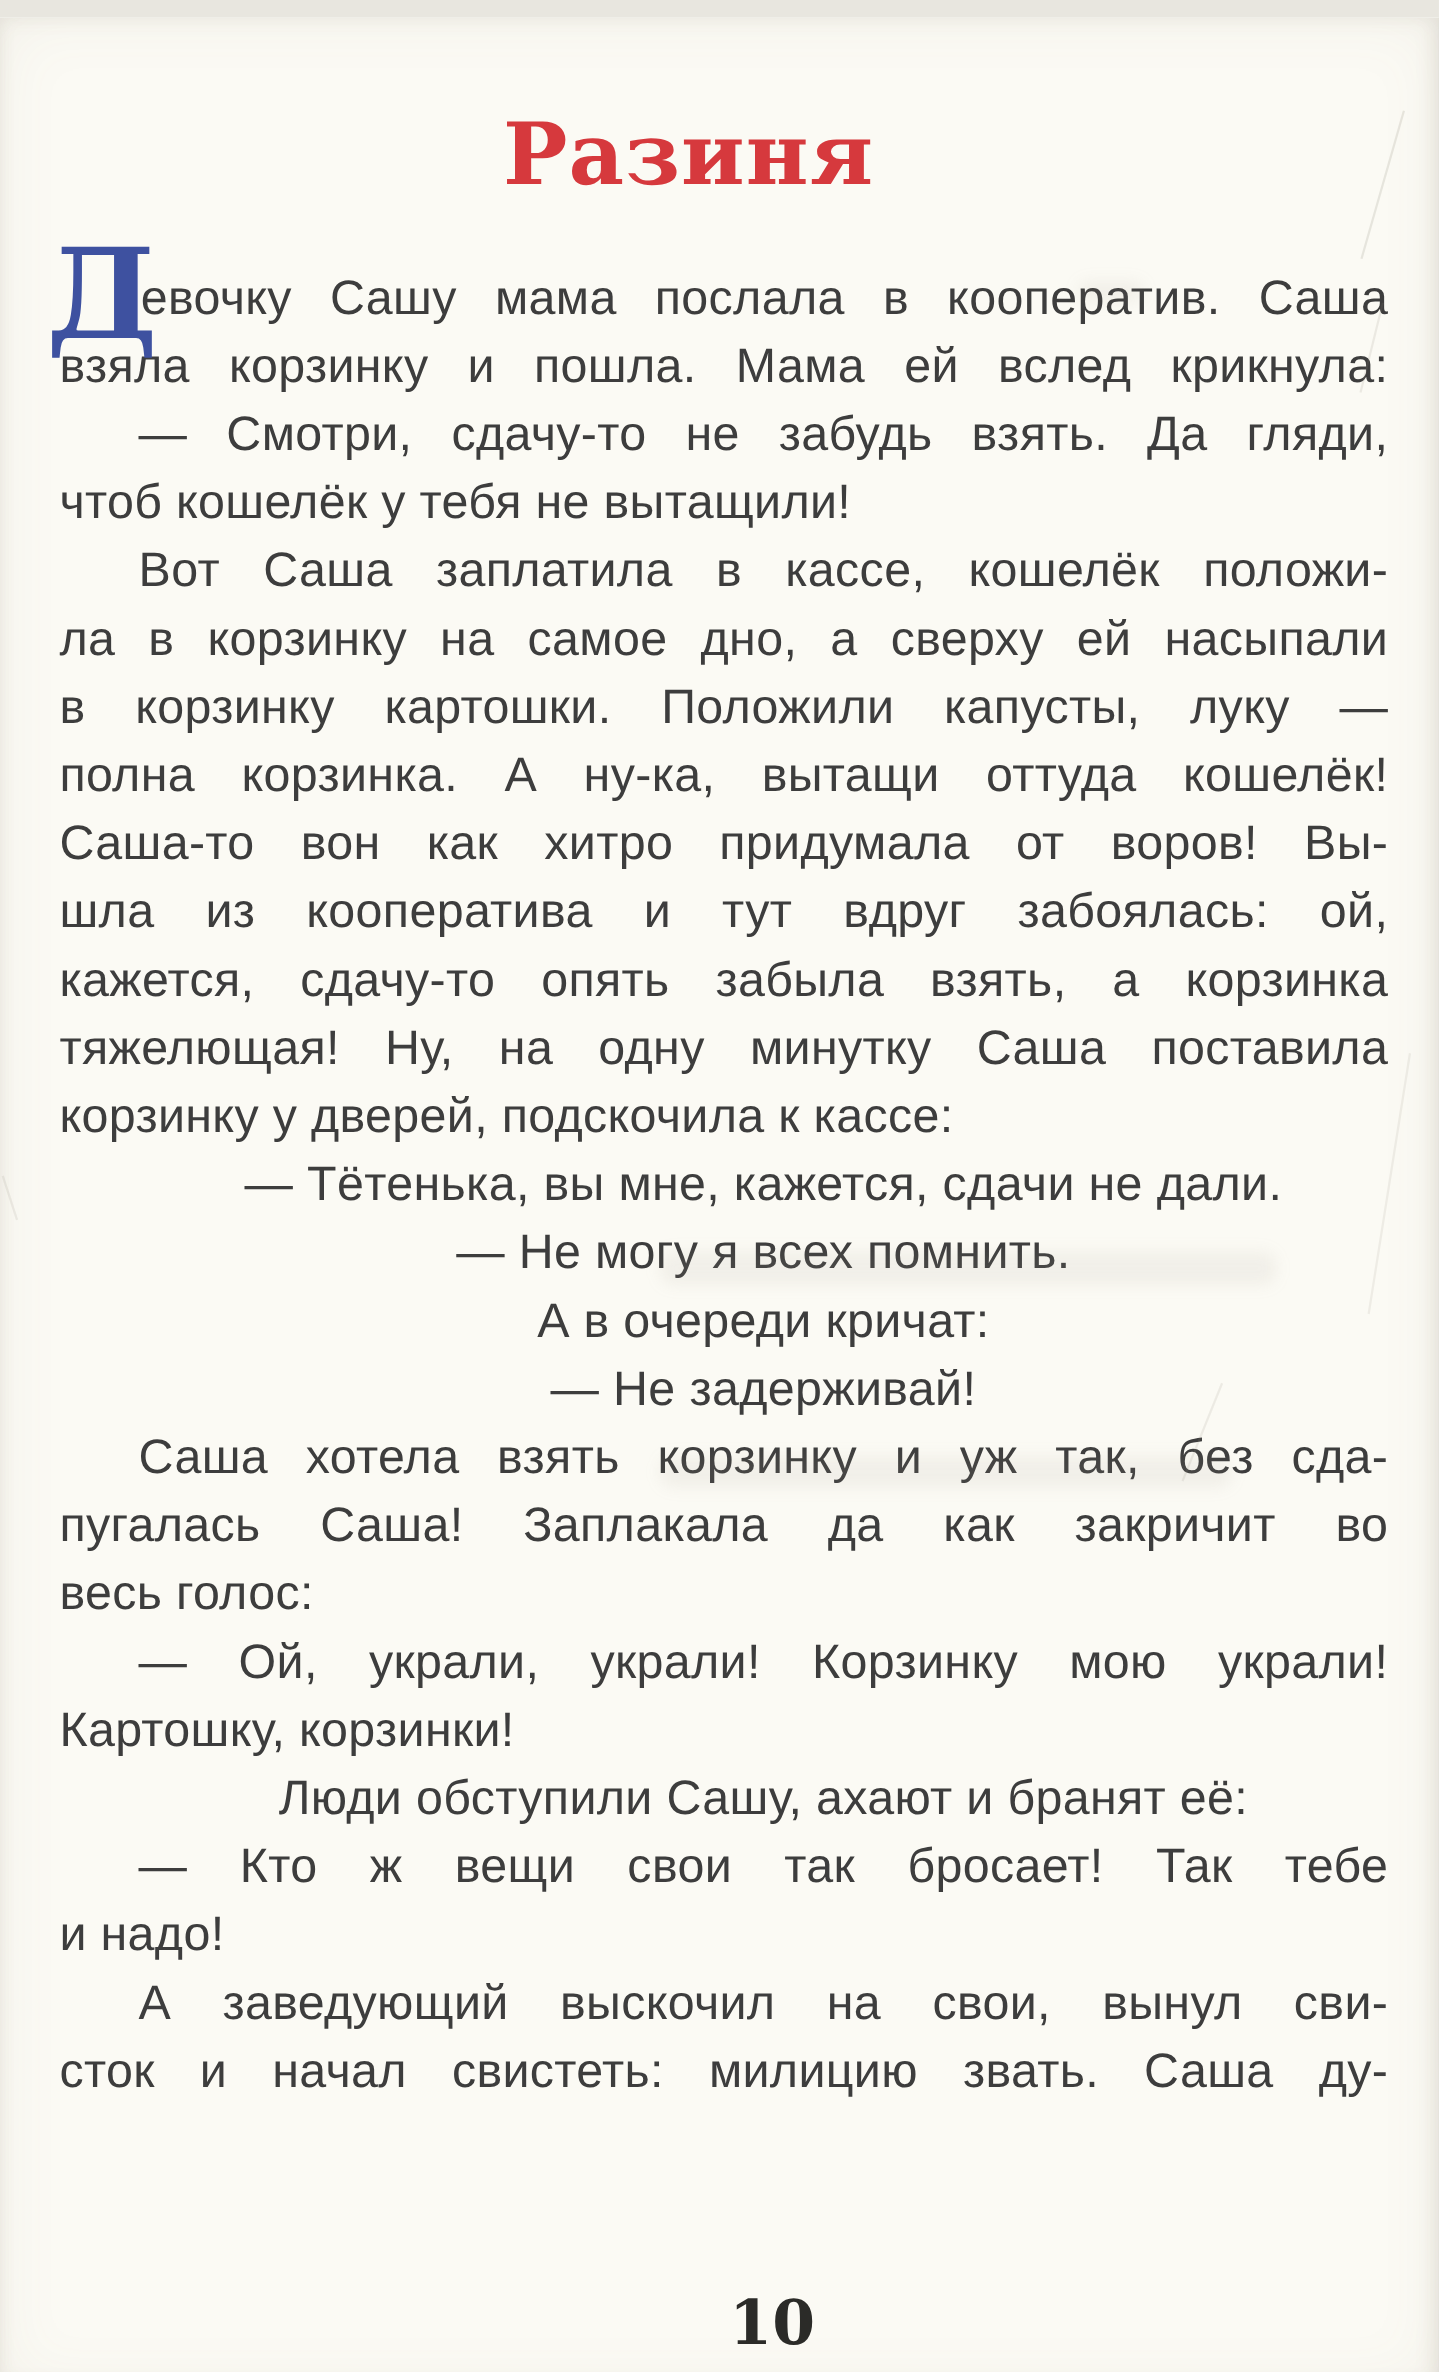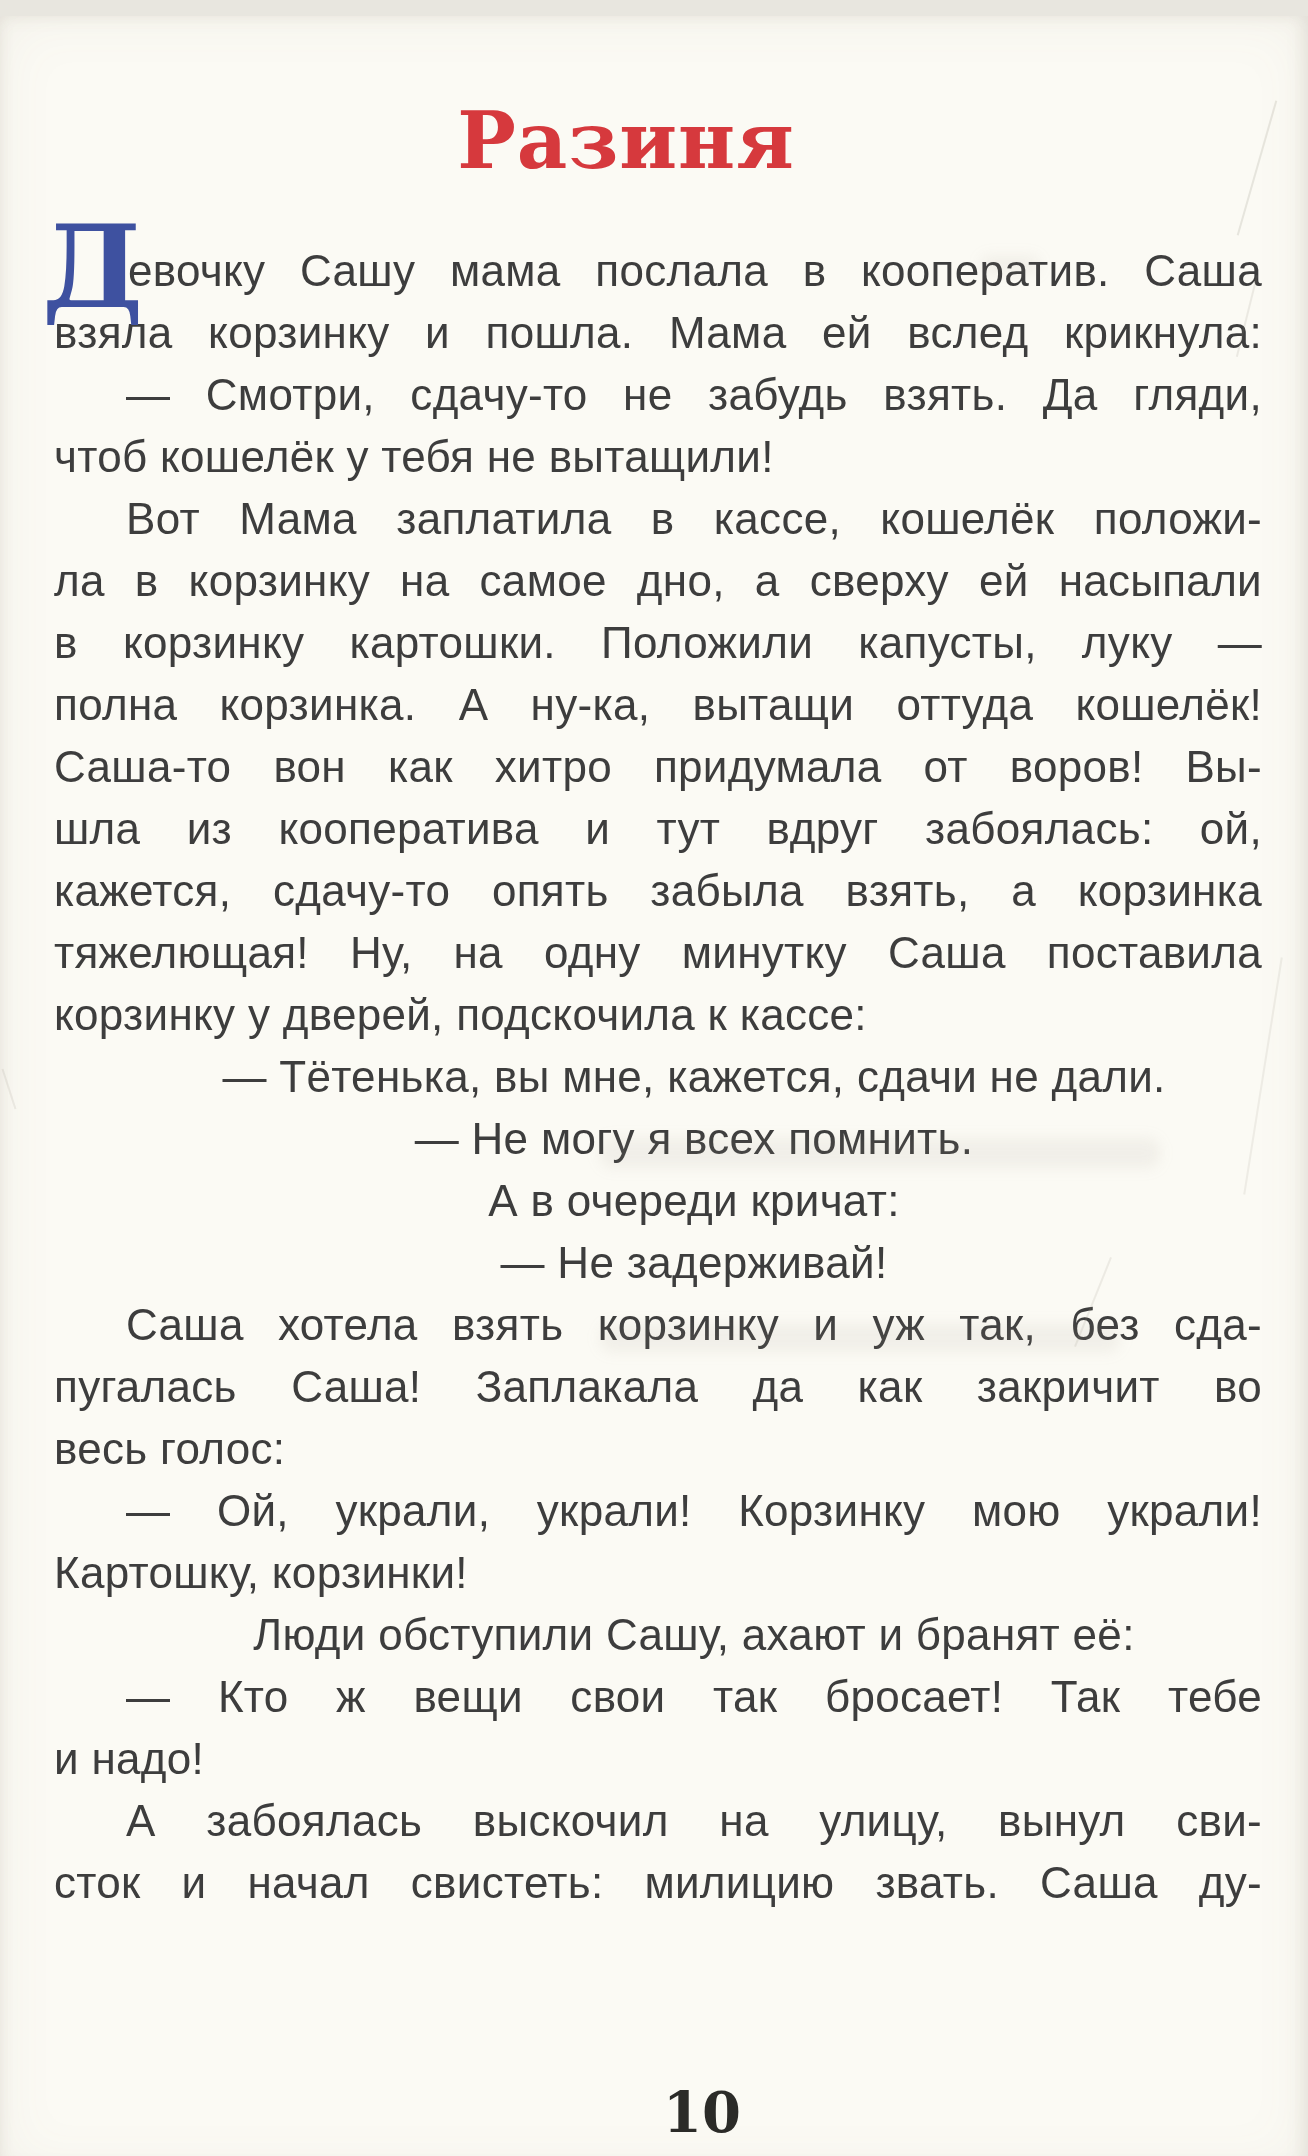--- a/index.html
+++ b/index.html
@@ -107,42 +107,42 @@
 <div class="page">
   <h1 class="title">Разиня</h1>
 
   <div class="story">
     <span class="dropcap">Д</span>
     <div id="lines">
         <div class="line j first">евочку Сашу мама послала в кооператив. Саша</div>
         <div class="line j">взяла корзинку и пошла. Мама ей вслед крикнула:</div>
         <div class="line j ind">— Смотри, сдачу-то не забудь взять. Да гляди,</div>
         <div class="line">чтоб кошелёк у тебя не вытащили!</div>
-        <div class="line j ind">Вот Мама заплатила в кассе, кошелёк положи-</div>
+        <div class="line j ind">Вот Саша заплатила в кассе, кошелёк положи-</div>
         <div class="line j">ла в корзинку на самое дно, а сверху ей насыпали</div>
         <div class="line j">в корзинку картошки. Положили капусты, луку —</div>
         <div class="line j">полна корзинка. А ну-ка, вытащи оттуда кошелёк!</div>
         <div class="line j">Саша-то вон как хитро придумала от воров! Вы-</div>
         <div class="line j">шла из кооператива и тут вдруг забоялась: ой,</div>
         <div class="line j">кажется, сдачу-то опять забыла взять, а корзинка</div>
         <div class="line j">тяжелющая! Ну, на одну минутку Саша поставила</div>
         <div class="line">корзинку у дверей, подскочила к кассе:</div>
         <div class="line ind">— Тётенька, вы мне, кажется, сдачи не дали.</div>
         <div class="line ind">— Не могу я всех помнить.</div>
         <div class="line ind">А в очереди кричат:</div>
         <div class="line ind">— Не задерживай!</div>
         <div class="line j ind">Саша хотела взять корзинку и уж так, без сда-</div>
         <div class="line j">пугалась Саша! Заплакала да как закричит во</div>
         <div class="line">весь голос:</div>
         <div class="line j ind">— Ой, украли, украли! Корзинку мою украли!</div>
         <div class="line">Картошку, корзинки!</div>
         <div class="line ind">Люди обступили Сашу, ахают и бранят её:</div>
         <div class="line j ind">— Кто ж вещи свои так бросает! Так тебе</div>
         <div class="line">и надо!</div>
-        <div class="line j ind">А забоялась выскочил на улицу, вынул сви-</div>
+        <div class="line j ind">А заведующий выскочил на свои, вынул сви-</div>
         <div class="line j">сток и начал свистеть: милицию звать. Саша ду-</div>
       </div>
   </div>
 
   <div class="pagenum">10</div>
 
   <div class="crease c1"></div>
   <div class="crease c2"></div>
   <div class="crease c3"></div>
   <div class="crease c4"></div>

